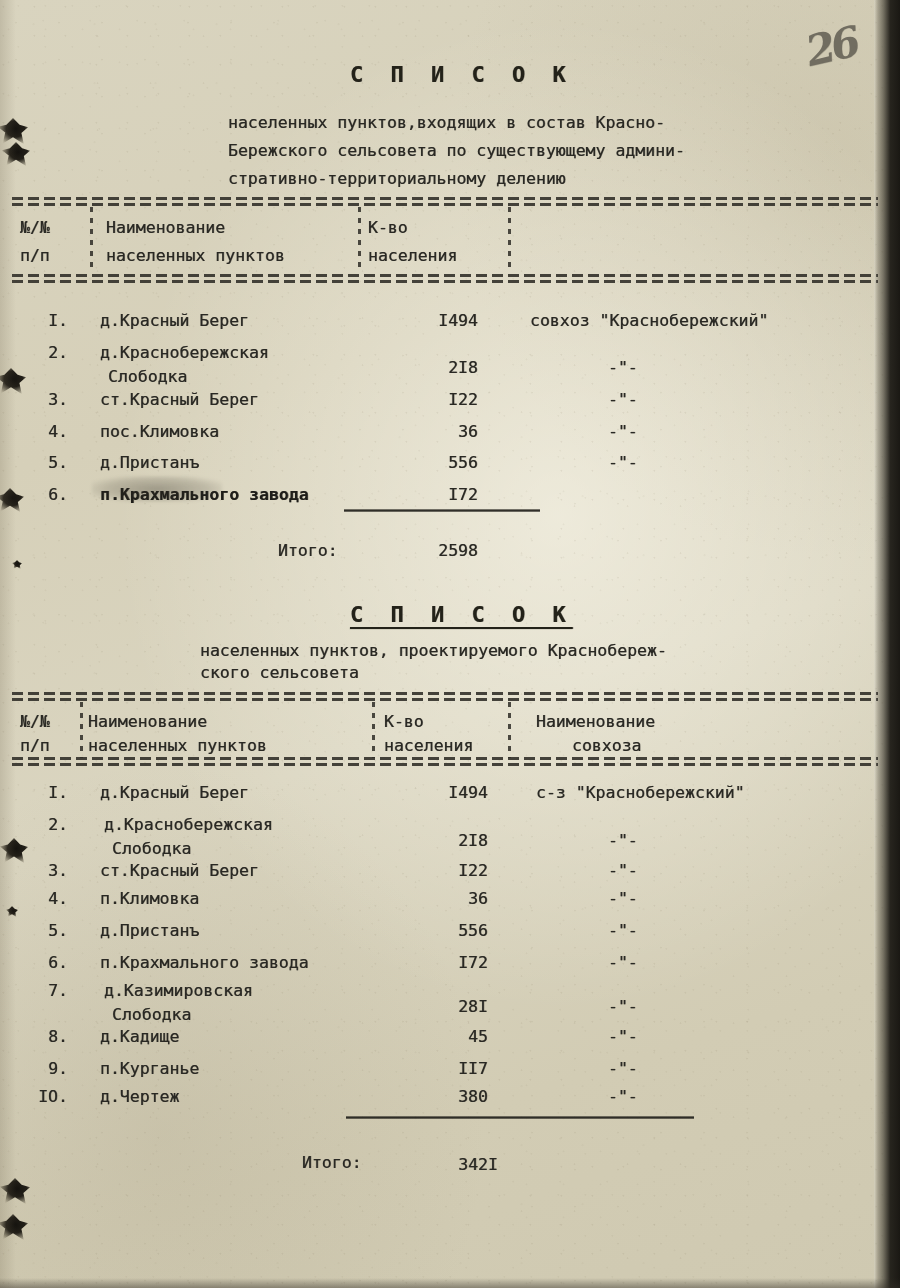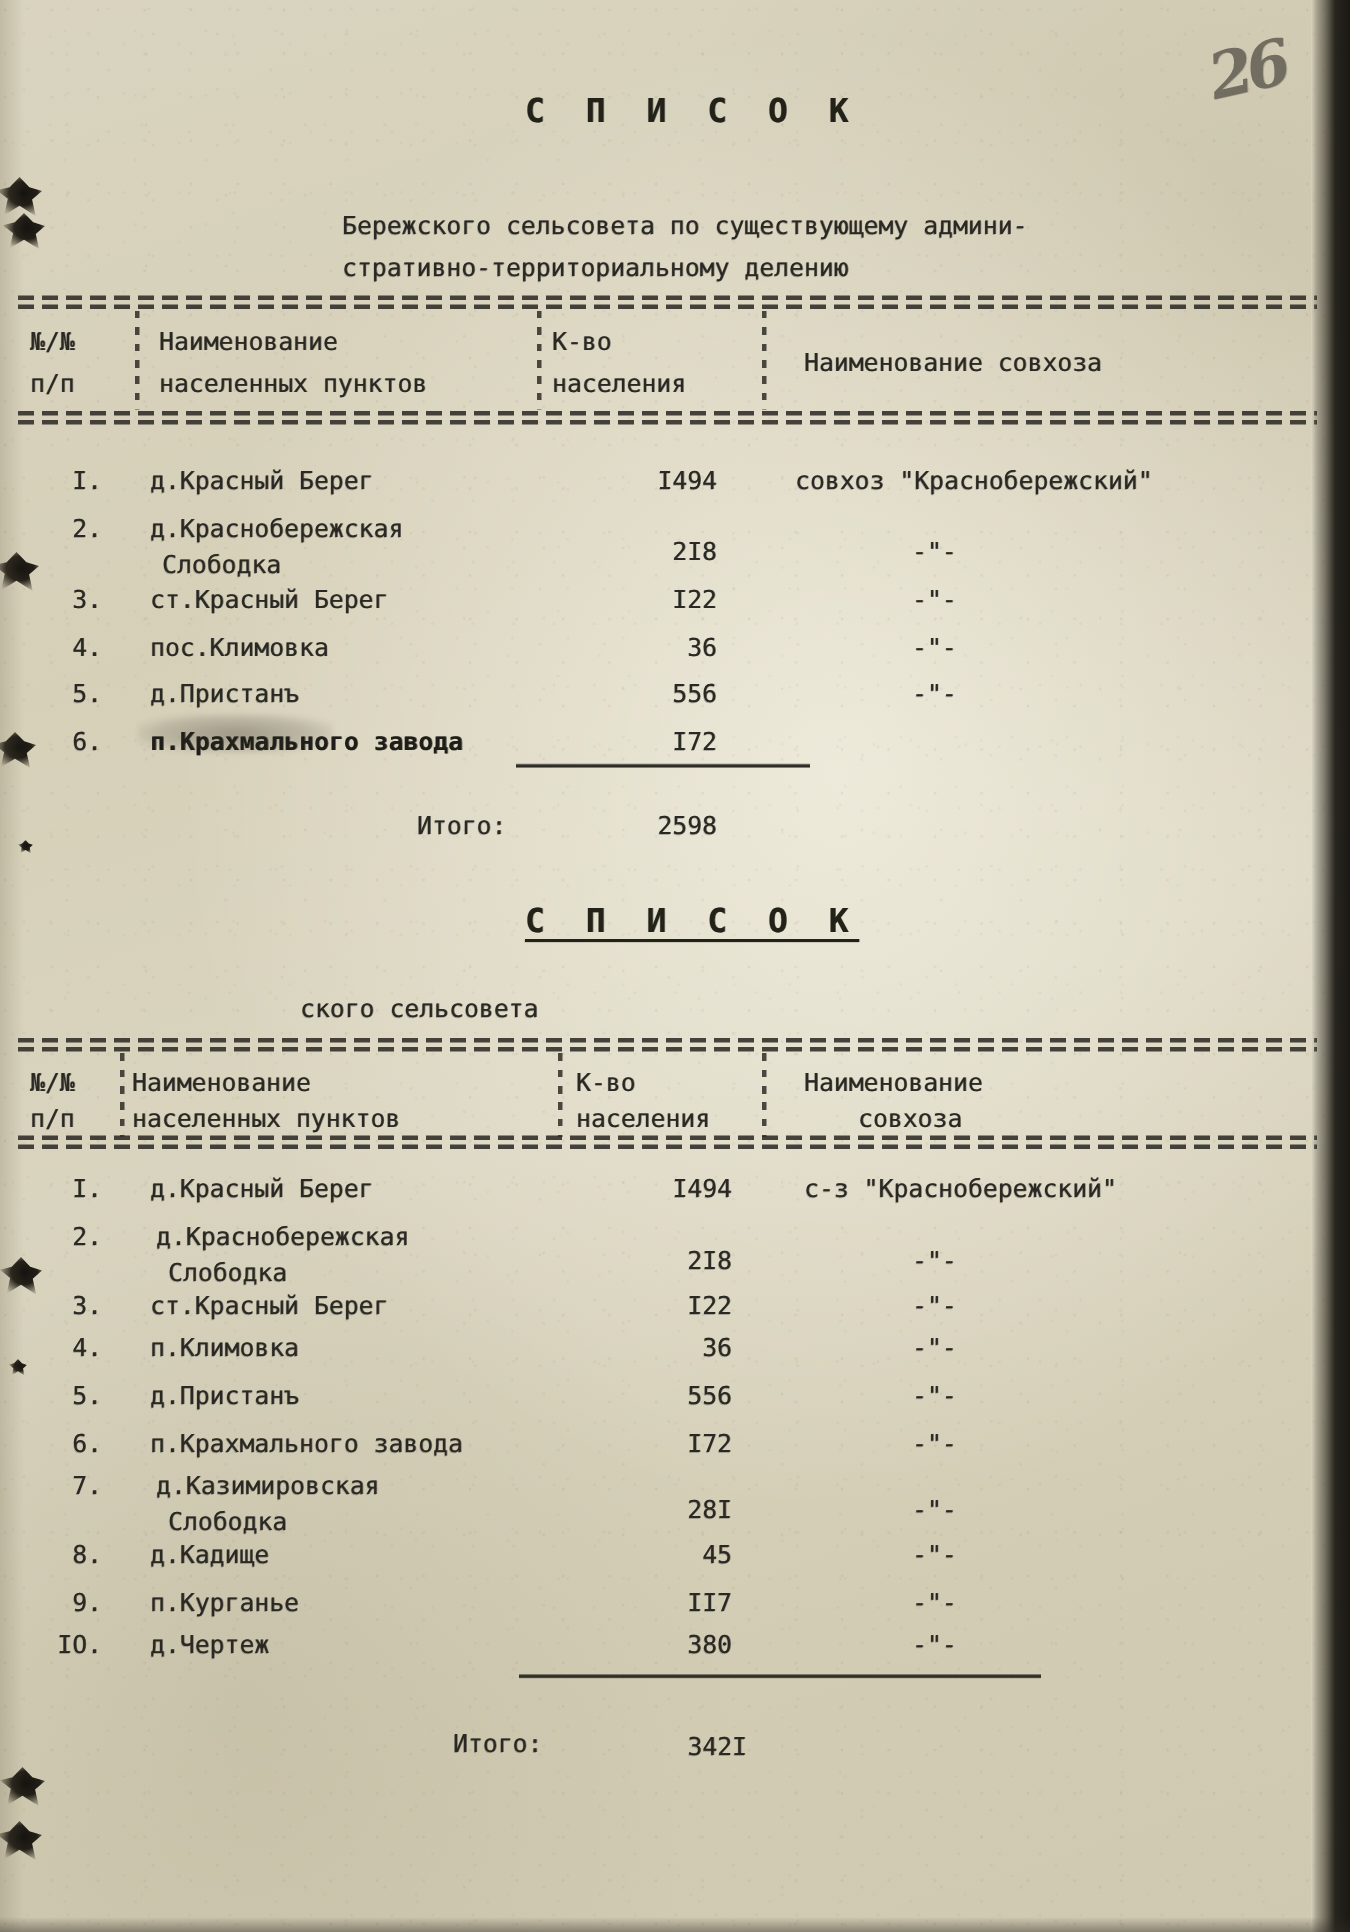--- a/index.html
+++ b/index.html
@@ -183,20 +183,21 @@
 <body>
 
 <div id="page">
 
   <div id="grain"></div>
 
   <div class="pencil-mark" style="left:806px; top:22px;">26</div>
 
   <div class="tw title" style="left:350px; top:62px;">С П И С О К</div>
 
+  <div class="tw" style="left:228px; top:110px;">населенных пунктов,входящих в состав Красно-</div>
   <div class="tw" style="left:228px; top:138px;">Бережского сельсовета по существующему админи-</div>
   <div class="tw" style="left:228px; top:166px;">стративно-территориальному делению</div>
 
   <div class="rule-double" style="left:12px; top:197px; width:866px;">
       <span></span>
       <span></span>
     </div>
   <div class="rule-double" style="left:12px; top:274px; width:866px;">
       <span></span>
       <span></span>
@@ -208,21 +209,20 @@
 
   <div class="tw" style="left:20px; top:215px;">№/№</div>
   <div class="tw" style="left:20px; top:243px;">п/п</div>
 
   <div class="tw" style="left:106px; top:215px;">Наименование</div>
   <div class="tw" style="left:106px; top:243px;">населенных пунктов</div>
 
   <div class="tw" style="left:368px; top:215px;">К-во</div>
   <div class="tw" style="left:368px; top:243px;">населения</div>
 
-  <div class="tw" style="left:536px; top:229px;">Наименование совхоза</div>
 
   <div class="tw col-num" style="left:20px; top:308px; width:48px;">I.</div>
   <div class="tw" style="left:100px; top:308px;">д.Красный Берег</div>
   <div class="tw col-count" style="left:370px; top:308px; width:108px;">I494</div>
   <div class="tw" style="left:530px; top:308px;">совхоз "Краснобережский"</div>
 
   <div class="tw col-num" style="left:20px; top:340px; width:48px;">2.</div>
   <div class="tw" style="left:100px; top:340px;">д.Краснобережская</div>
   <div class="tw" style="left:108px; top:364px;">Слободка</div>
   <div class="tw col-count" style="left:370px; top:355px; width:108px;">2I8</div>
@@ -250,20 +250,21 @@
 
   <div class="smudge" style="left:92px; top:476px; width:130px; height:26px;"></div>
 
   <div class="sumline" style="left:344px; top:509px; width:196px;"></div>
 
   <div class="tw" style="left:278px; top:538px;">Итого:</div>
   <div class="tw col-count" style="left:370px; top:538px; width:108px;">2598</div>
 
   <div class="tw title underlined" style="left:350px; top:602px;">С П И С О К</div>
 
+  <div class="tw" style="left:200px; top:638px;">населенных пунктов, проектируемого Краснобереж-</div>
   <div class="tw" style="left:200px; top:660px;">ского сельсовета</div>
 
   <div class="rule-double" style="left:12px; top:692px; width:866px;">
       <span></span>
       <span></span>
     </div>
   <div class="rule-double" style="left:12px; top:757px; width:866px;">
       <span></span>
       <span></span>
     </div>

